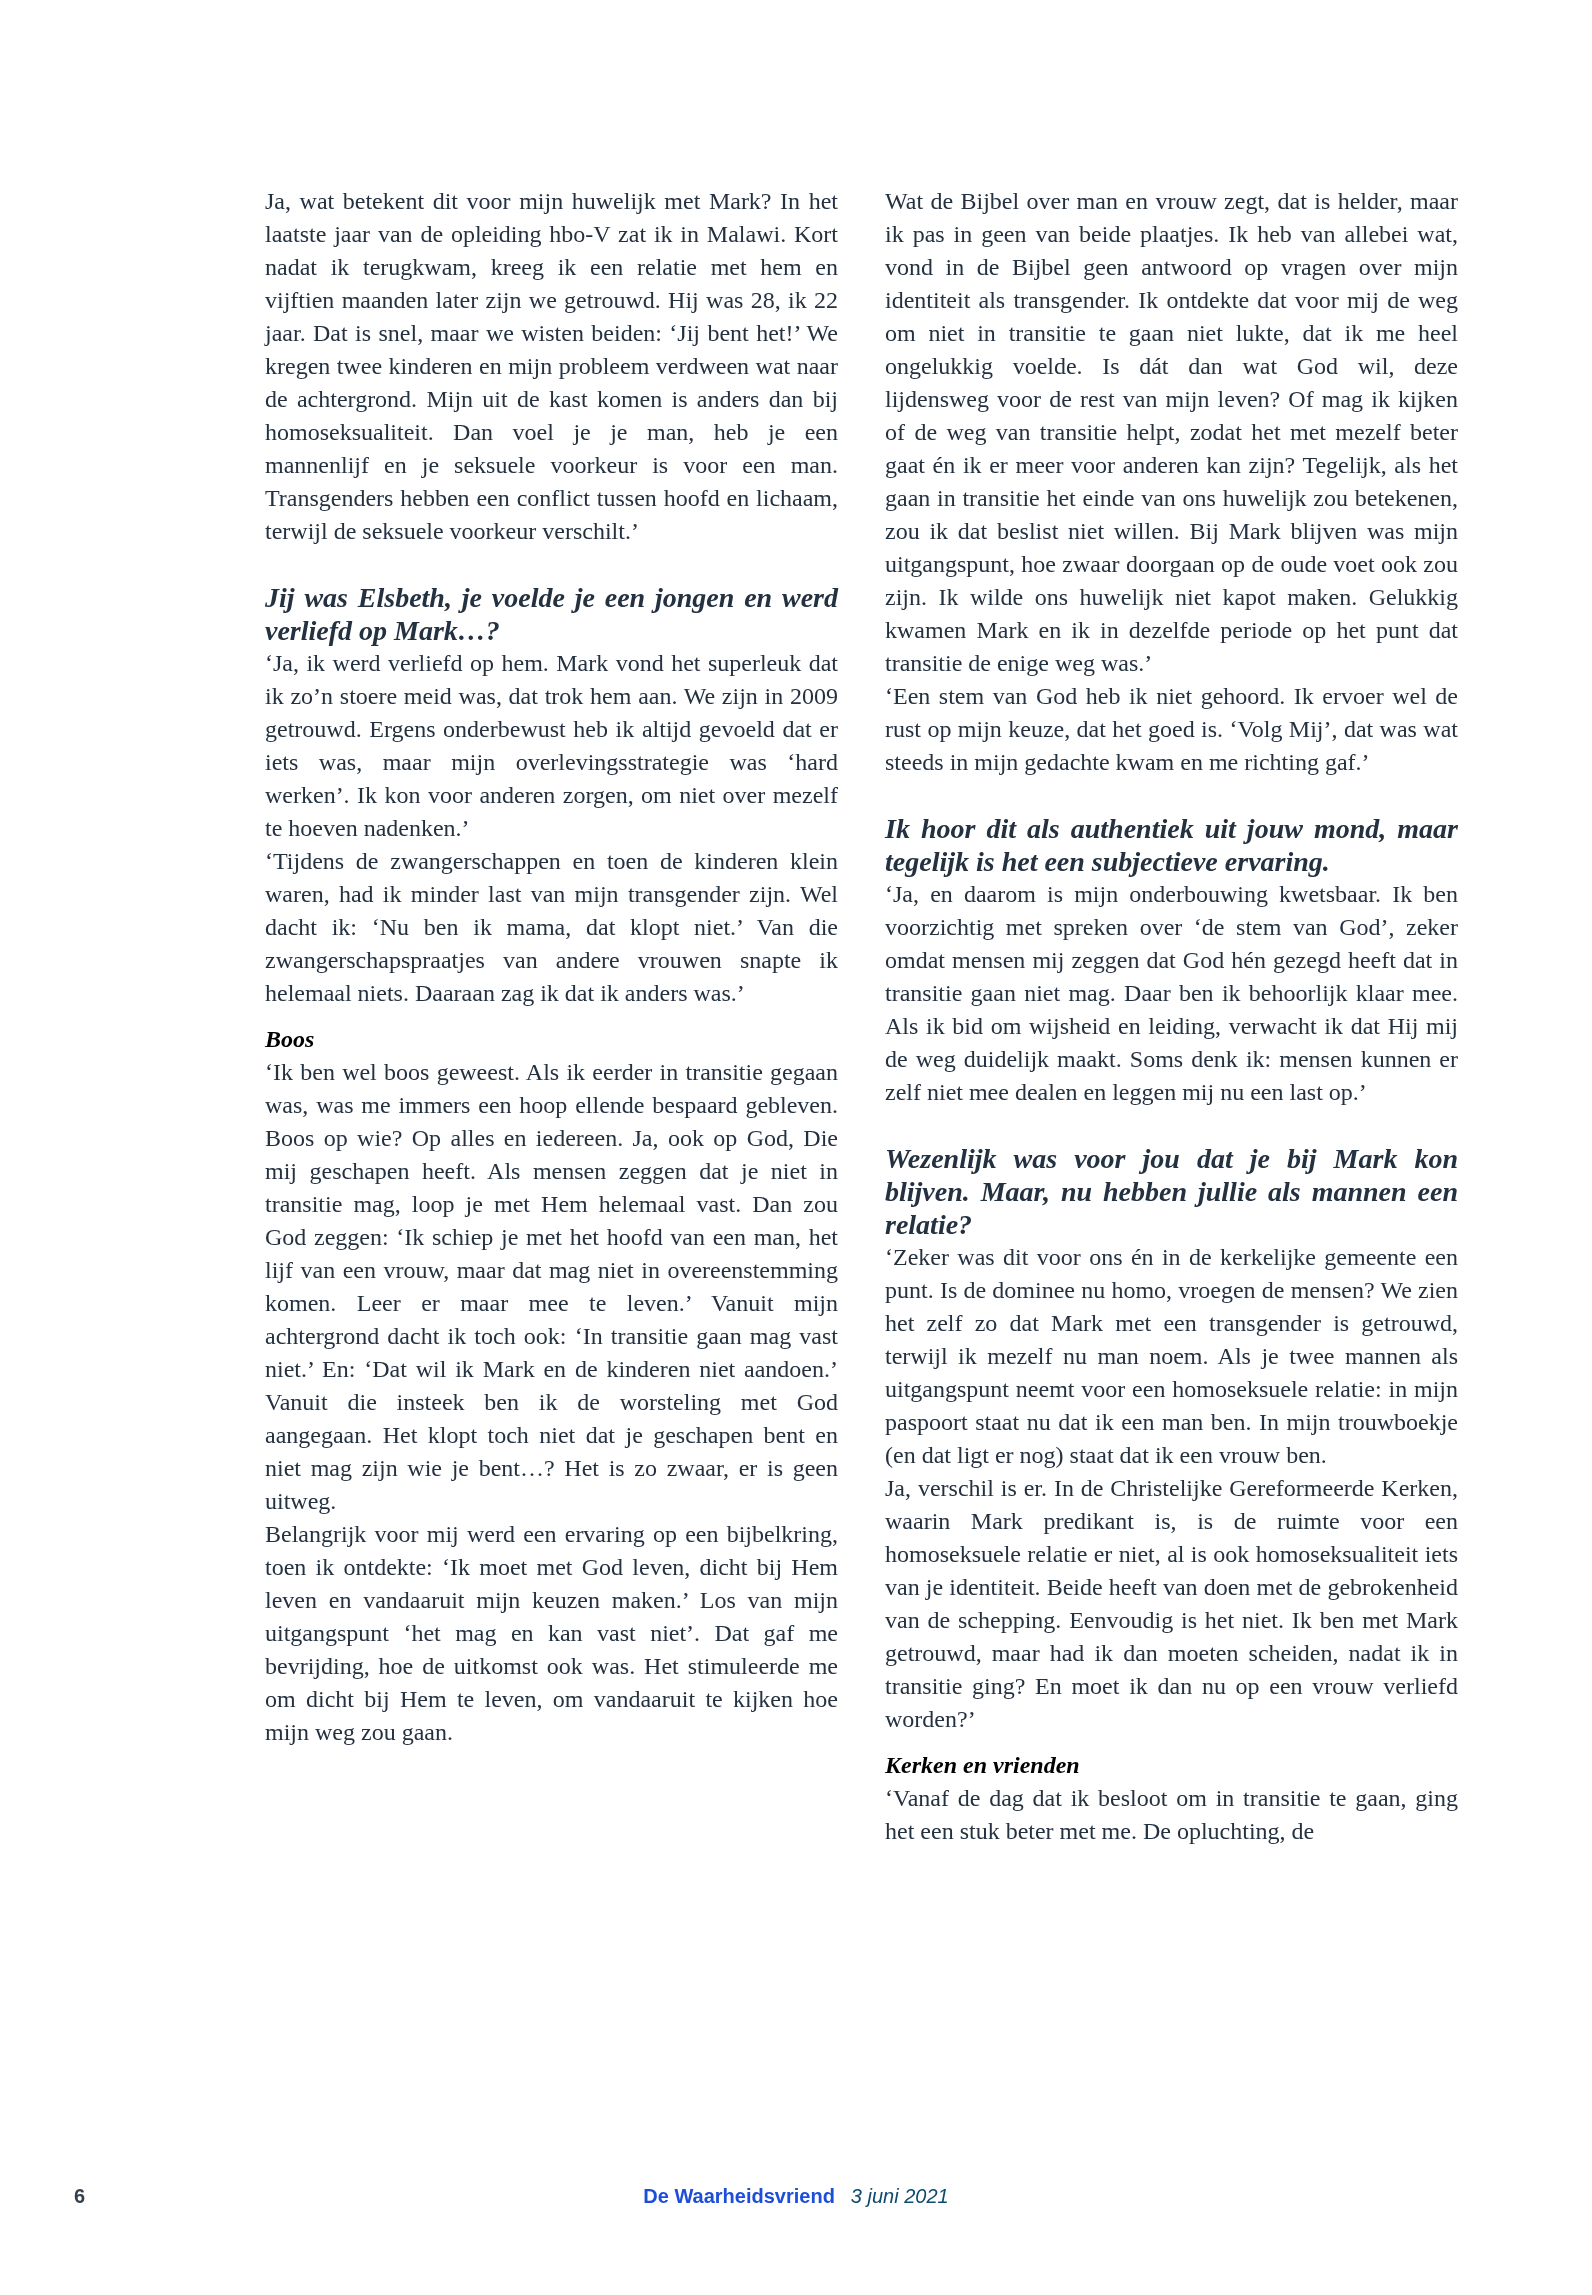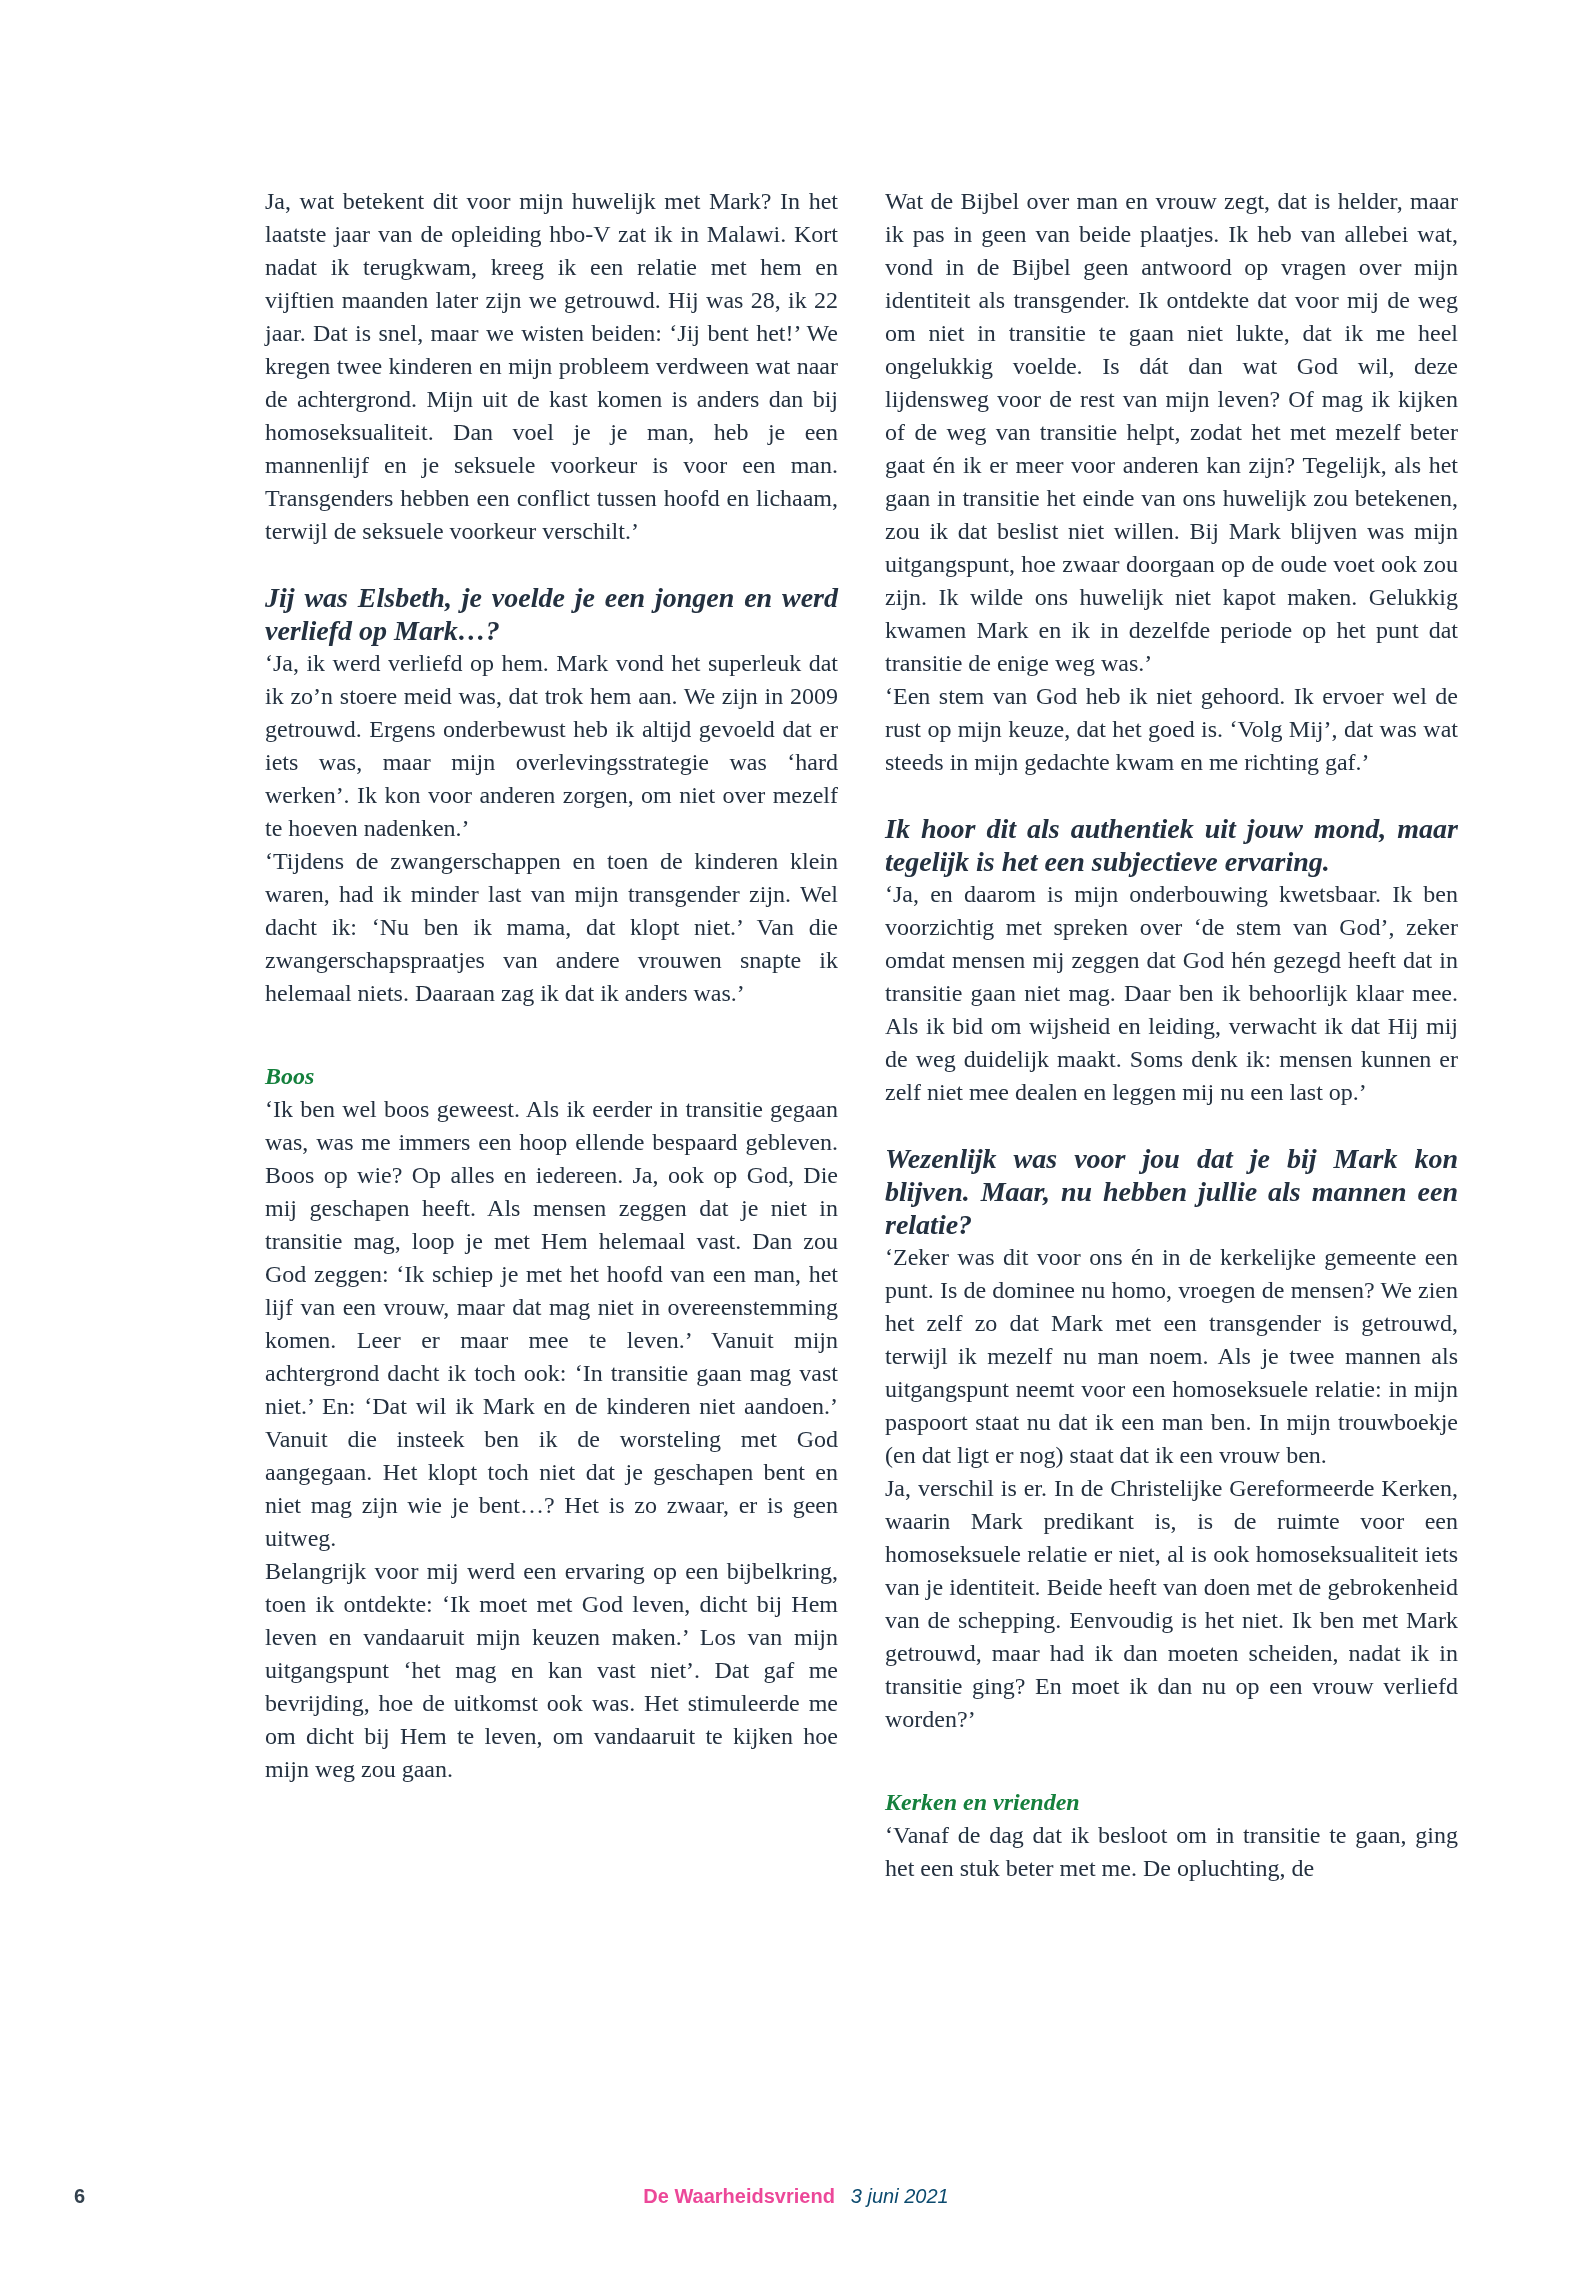--- a/index.html
+++ b/index.html
@@ -42,22 +42,22 @@
     font-style: italic;
     text-align: justify;
     color: #243140;
     margin-top: 33px;
   }
   .subhead {
     font-size: 24px;
     line-height: 33px;
     font-weight: bold;
     font-style: italic;
-    color: #15803d;
-    margin-top: 50px;
+    color: #000000;
+    margin-top: 13px;
   }
   .footer {
     position: absolute;
     left: 0;
     top: 2185px;
     width: 1592px;
     height: 29px;
     font-family: "Liberation Sans", "DejaVu Sans", sans-serif;
     font-size: 20px;
   }
@@ -71,21 +71,21 @@
   .footer-center {
     position: absolute;
     left: 0;
     width: 100%;
     text-align: center;
     top: 0;
     white-space: nowrap;
   }
   .magazine-title {
     font-weight: bold;
-    color: #ec4899;
+    color: #1d4ed8;
   }
   .issue-date {
     font-style: italic;
     font-weight: normal;
     color: #0c4a6e;
     margin-left: 10.4px;
   }
 </style>
 </head>
 <body>

